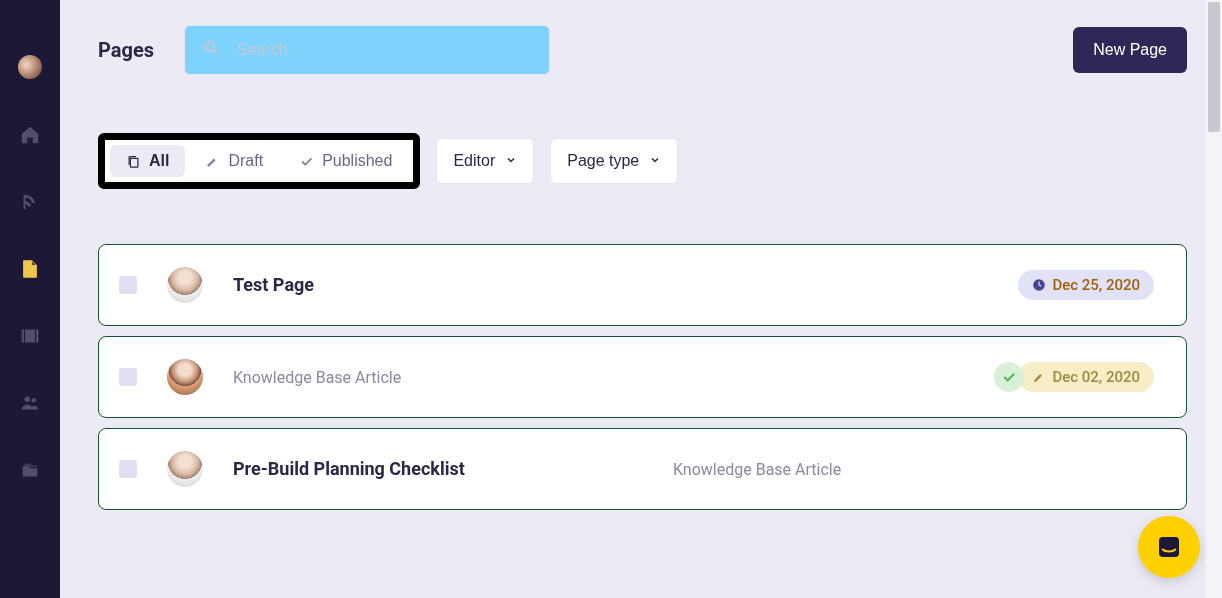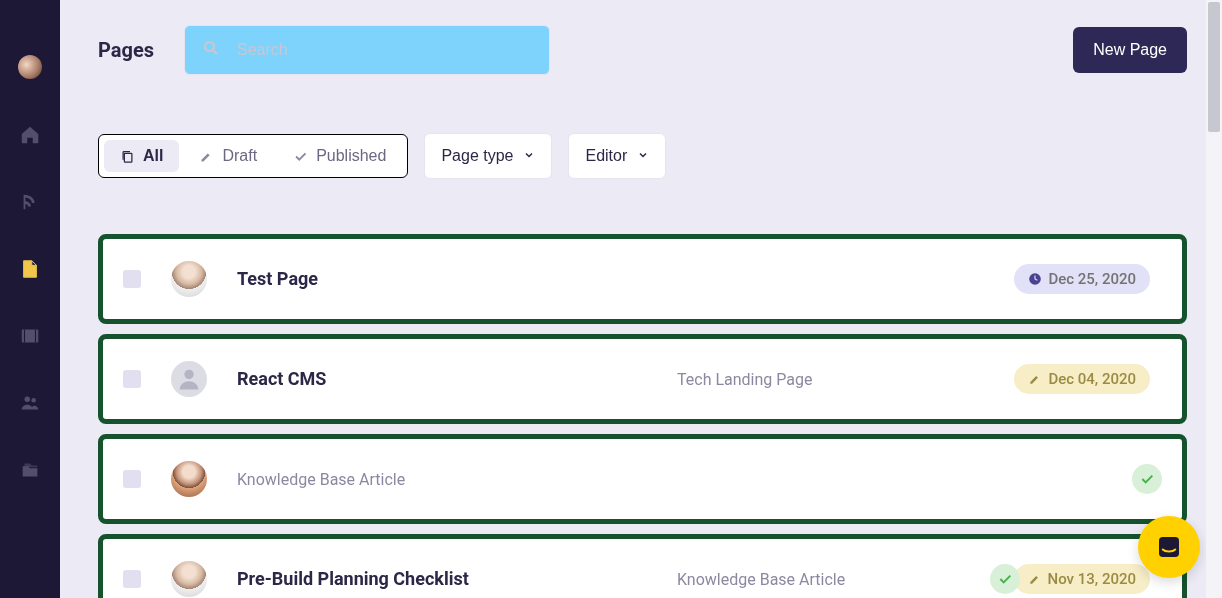--- a/index.html
+++ b/index.html
@@ -81,21 +81,21 @@
 
   .filter-row {
     display: flex;
     gap: 16px;
     margin-top: 58px;
     align-items: center;
   }
   .filter-tabs {
     display: inline-flex;
     background: #fff;
-    border: 1px solid #000000;
+    border: 7px solid #000000;
     border-radius: 6px;
     padding: 5px;
     gap: 4px;
     align-items: center;
   }
   .filter-tab {
     display: inline-flex;
     align-items: center;
     gap: 8px;
     padding: 7px 16px;
@@ -128,21 +128,21 @@
   .chev { color:#2c2746; }
 
   .page-list {
     margin-top: 55px;
     display: flex;
     flex-direction: column;
     gap: 10px;
   }
   .page-row {
     background: #fff;
-    border: 5px solid #14532d;
+    border: 1px solid #14532d;
     border-radius: 8px;
     padding: 22px 32px 22px 20px;
     display: flex;
     align-items: center;
     gap: 30px;
   }
   .checkbox {
     width: 18px; height: 18px;
     border-radius: 3px;
     background: #e2dff0;
@@ -188,21 +188,21 @@
     margin-right: -12px;
     z-index:1;
   }
   .date-pill {
     display:inline-flex; align-items:center; gap:6px;
     padding: 6px 14px;
     border-radius: 16px;
     font-size: 15px;
     font-weight:500;
   }
-  .date-pill.scheduled { background:#e1e1f7; color:#737373;justify-content:space-between; }
+  .date-pill.scheduled { background:#e1e1f7; color:#a16207;justify-content:space-between; }
   .date-pill.draft { background:#f7eec7; color:#9a8b44; }
   .date-pill svg { width:14px; height:14px; }
 
   .fab {
     position: absolute;
     right: 22px; bottom: 20px;
     width: 62px; height: 62px;
     border-radius: 50%;
     background: #ffd100;
     display:flex; align-items:center; justify-content:center;
@@ -299,29 +299,29 @@
           <span>Draft</span>
         </button>
         <button class="filter-tab">
           <svg viewBox="0 0 24 24" fill="none" stroke="#8b89a0" stroke-width="3">
               <path d="m5 12 5 5L20 7"></path>
             </svg>
           <span>Published</span>
         </button>
       </div>
       <button class="dropdown-btn">
-        <span>Page type</span>
+        <span>Editor</span>
         <span class="chev">
           <svg width="12" height="12" viewBox="0 0 24 24" fill="none" stroke="currentColor" stroke-width="3">
               <path d="m6 9 6 6 6-6"></path>
             </svg>
         </span>
       </button>
       <button class="dropdown-btn">
-        <span>Editor</span>
+        <span>Page type</span>
         <span class="chev">
           <svg width="12" height="12" viewBox="0 0 24 24" fill="none" stroke="currentColor" stroke-width="3">
               <path d="m6 9 6 6 6-6"></path>
             </svg>
         </span>
       </button>
     </div>
 
     <div class="page-list" id="page-list">
         <div class="page-row">
@@ -334,67 +334,41 @@
               <svg width="14" height="14" viewBox="0 0 24 24" fill="#4a4490">
                 <circle cx="12" cy="12" r="10"></circle>
                 <path d="M12 6v6l4 2" stroke="#e1e1f7" stroke-width="2" fill="none"></path>
               </svg>
               <span>Dec 25, 2020</span>
             </span>
           </div>
         </div>
         <div class="page-row">
           <button class="checkbox"></button>
-          <div class="row-avatar anon">
-            <svg viewBox="0 0 24 24">
-              <circle cx="12" cy="8" r="4"></circle>
-              <path d="M4 21c0-4 4-7 8-7s8 3 8 7z"></path>
-            </svg>
-          </div>
-          <div class="row-title">React CMS</div>
-          <div class="row-type">Tech Landing Page</div>
-          <div class="row-status">
-            <span class="date-pill draft">
-              <svg width="14" height="14" viewBox="0 0 24 24" fill="#9a8b44">
-                <path d="m4 17 10-10 3 3L7 20H4z"></path>
-              </svg>
-              <span>Dec 04, 2020</span>
-            </span>
-          </div>
-        </div>
-        <div class="page-row">
-          <button class="checkbox"></button>
           <div class="row-avatar lisa"></div>
-          <div class="row-type">Knowledge Base Article</div>
-          <div class="row-status">
-            <span class="check-pill">
-              <svg width="16" height="16" viewBox="0 0 24 24" fill="none" stroke="#4caf50" stroke-width="3">
-                <path d="m5 12 5 5L20 7"></path>
-              </svg>
-            </span>
-          </div>
-        </div>
-        <div class="page-row">
-          <button class="checkbox"></button>
-          <div class="row-avatar james"></div>
-          <div class="row-title">Pre-Build Planning Checklist</div>
           <div class="row-type">Knowledge Base Article</div>
           <div class="row-status">
             <span class="check-pill">
               <svg width="16" height="16" viewBox="0 0 24 24" fill="none" stroke="#4caf50" stroke-width="3">
                 <path d="m5 12 5 5L20 7"></path>
               </svg>
             </span>
             <span class="date-pill draft">
               <svg width="14" height="14" viewBox="0 0 24 24" fill="#9a8b44">
                 <path d="m4 17 10-10 3 3L7 20H4z"></path>
               </svg>
-              <span>Nov 13, 2020</span>
+              <span>Dec 02, 2020</span>
             </span>
           </div>
+        </div>
+        <div class="page-row">
+          <button class="checkbox"></button>
+          <div class="row-avatar james"></div>
+          <div class="row-title">Pre-Build Planning Checklist</div>
+          <div class="row-type">Knowledge Base Article</div>
         </div>
       </div>
 
     <button class="fab">
       <svg viewBox="0 0 24 24" fill="#1d1836">
         <rect x="4" y="4" width="16" height="16" rx="3"></rect>
         <path d="M7 14c2 2 8 2 10 0" stroke="#ffd100" stroke-width="1.6" fill="none" stroke-linecap="round"></path>
       </svg>
     </button>
   </main>

